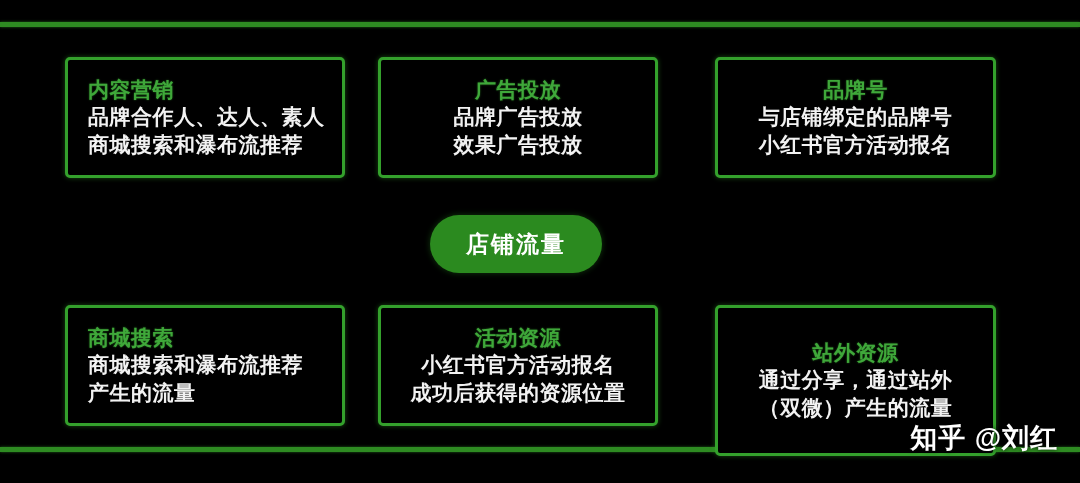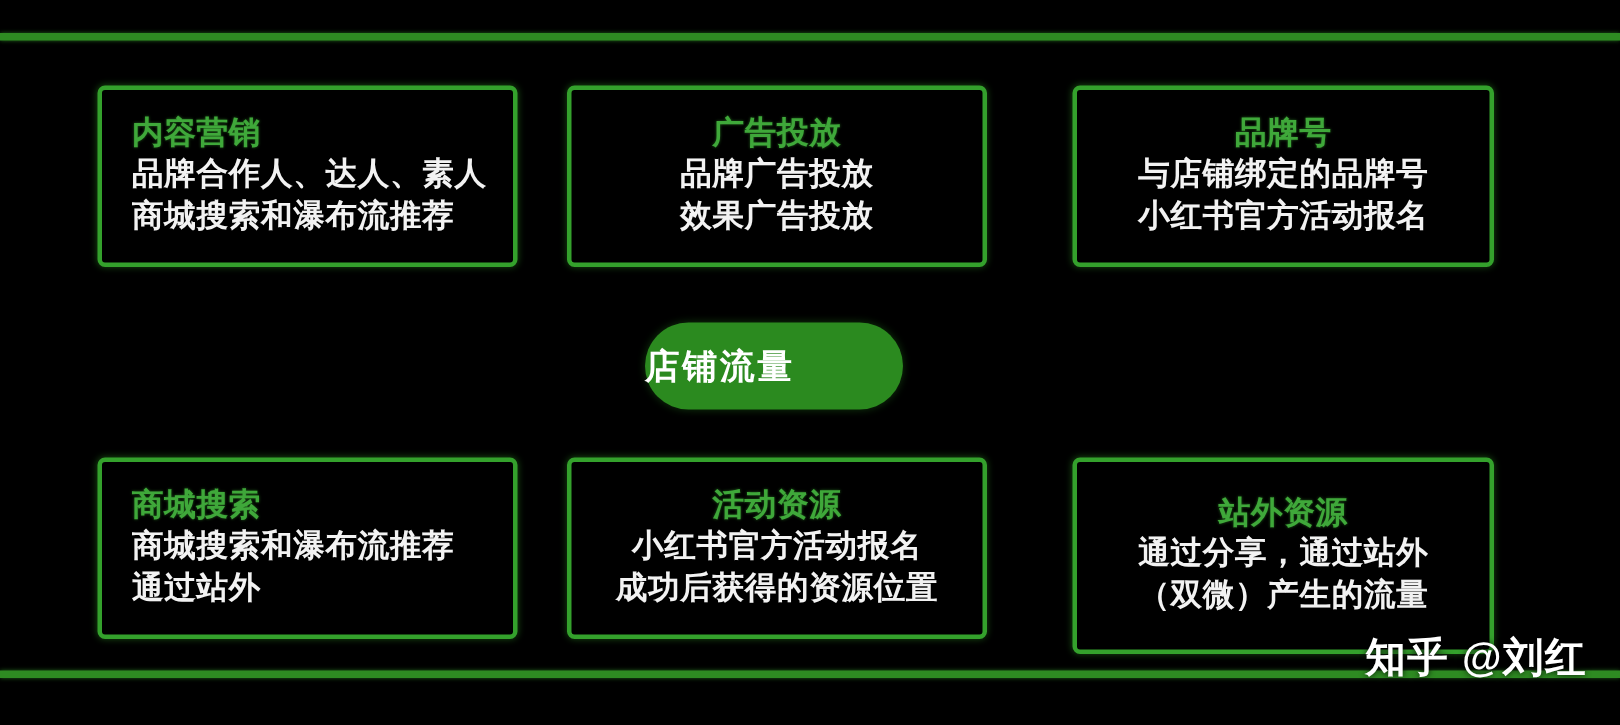--- a/index.html
+++ b/index.html
@@ -78,33 +78,34 @@
   .align-center .card-inner { text-align: center; }
 
   
   #card-content-marketing { left: 65px;  top: 57px;  width: 280px; height: 121px; }
   #card-ad-placement      { left: 378px; top: 57px;  width: 280px; height: 121px; }
   #card-brand-account     { left: 715px; top: 57px;  width: 281px; height: 121px; }
 
   
   #card-mall-search       { left: 65px;  top: 305px; width: 280px; height: 121px; }
   #card-campaign-resource { left: 378px; top: 305px; width: 280px; height: 121px; }
-  #card-offsite-resource  { left: 715px; top: 305px; width: 281px; height: 131px; }
+  #card-offsite-resource  { left: 715px; top: 305px; width: 281px; height: 151px; }
 
   
   .pill {
     position: absolute;
     left: 430px;
     top: 215px;
     width: 172px;
     height: 58px;
     border-radius: 29px;
     background: #2b8a1f;
     display: flex;
     align-items: center;
+    justify-content: center;
     box-shadow: 0 0 6px rgba(50,160,40,0.35);
   }
   .pill-label {
     color: #ffffff;
     font-size: 23px;
     font-weight: bold;
     letter-spacing: 2px;
     white-space: nowrap;
   }
 
@@ -154,21 +155,21 @@
   </div>
 
   <div class="pill">
     <span class="pill-label">店铺流量</span>
   </div>
 
   <div class="card align-left" id="card-mall-search">
     <div class="card-inner">
       <div class="card-title">商城搜索</div>
       <div class="card-line">商城搜索和瀑布流推荐</div>
-      <div class="card-line">通过站外</div>
+      <div class="card-line">产生的流量</div>
     </div>
   </div>
 
   <div class="card align-center" id="card-campaign-resource">
     <div class="card-inner">
       <div class="card-title">活动资源</div>
       <div class="card-line">小红书官方活动报名</div>
       <div class="card-line">成功后获得的资源位置</div>
     </div>
   </div>

